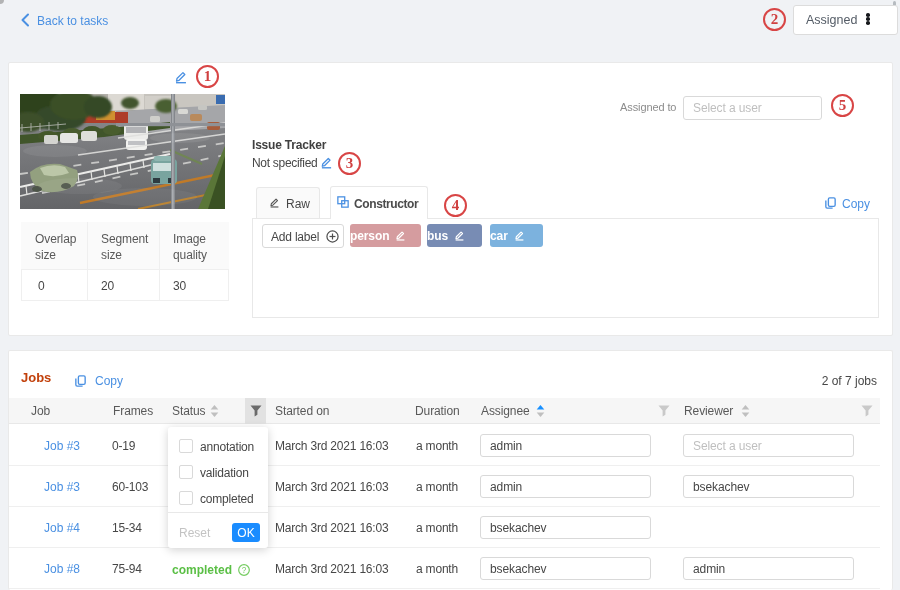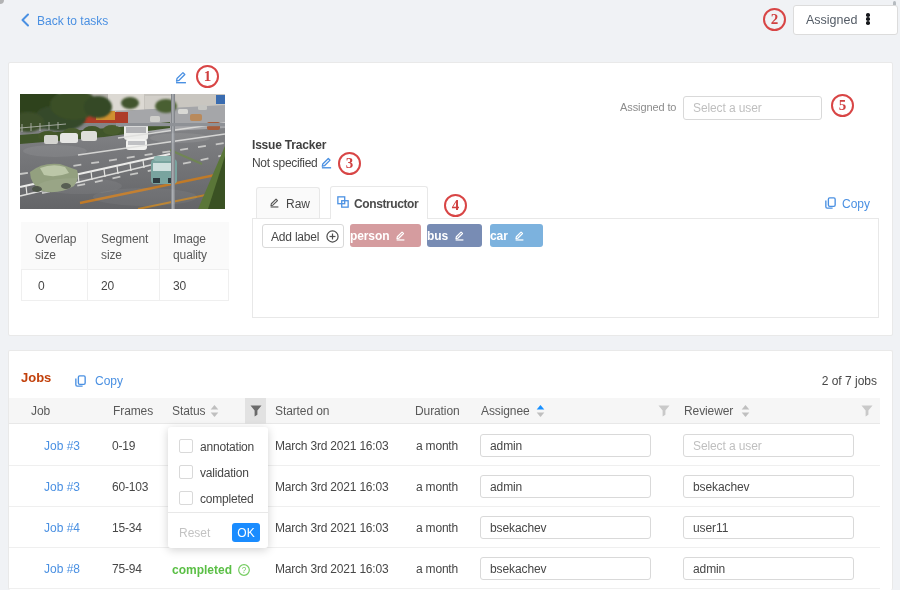--- a/index.html
+++ b/index.html
@@ -278,21 +278,20 @@
   <div class="cell" style="left:275px;top:480px">March 3rd 2021 16:03</div>
   <div class="cell" style="left:416px;top:480px">a month</div>
   <div class="inp" style="left:480px;top:475px;width:171px;height:23px">admin</div>
   <div class="inp" style="left:683px;top:475px;width:171px;height:23px">bsekachev</div>
 
   <div class="joblink" style="left:44px;top:521px">Job #4</div>
   <div class="cell" style="left:112px;top:521px">15-34</div>
   <div class="cell" style="left:275px;top:521px">March 3rd 2021 16:03</div>
   <div class="cell" style="left:416px;top:521px">a month</div>
   <div class="inp" style="left:480px;top:516px;width:171px;height:23px">bsekachev</div>
-  <div class="inp" style="left:683px;top:516px;width:171px;height:23px">user11</div>
 
   <div class="joblink" style="left:44px;top:562px">Job #8</div>
   <div class="cell" style="left:112px;top:562px">75-94</div>
   <div class="a" style="left:172px;top:563px;font-size:12px;font-weight:700;color:#5abf45">completed</div>
   <svg class="a" style="left:238px;top:564px" width="12" height="12" viewBox="0 0 14 14">
       <circle cx="7" cy="7" r="6.2" fill="none" stroke="#76cc62" stroke-width="1.4"></circle>
       <text x="7" y="10.5" text-anchor="middle" font-size="9.5" fill="#76cc62" font-family="Liberation Sans">?</text>
     </svg>
   <div class="cell" style="left:275px;top:562px">March 3rd 2021 16:03</div>
   <div class="cell" style="left:416px;top:562px">a month</div>

